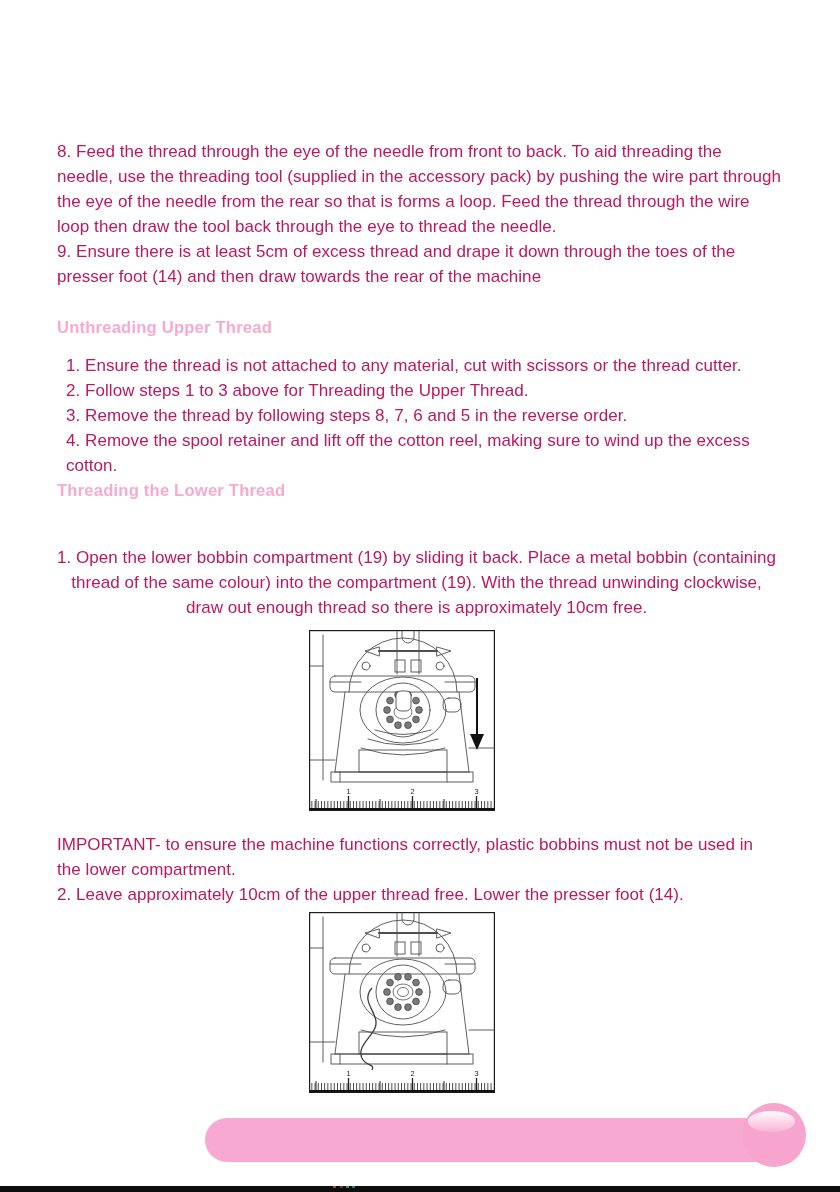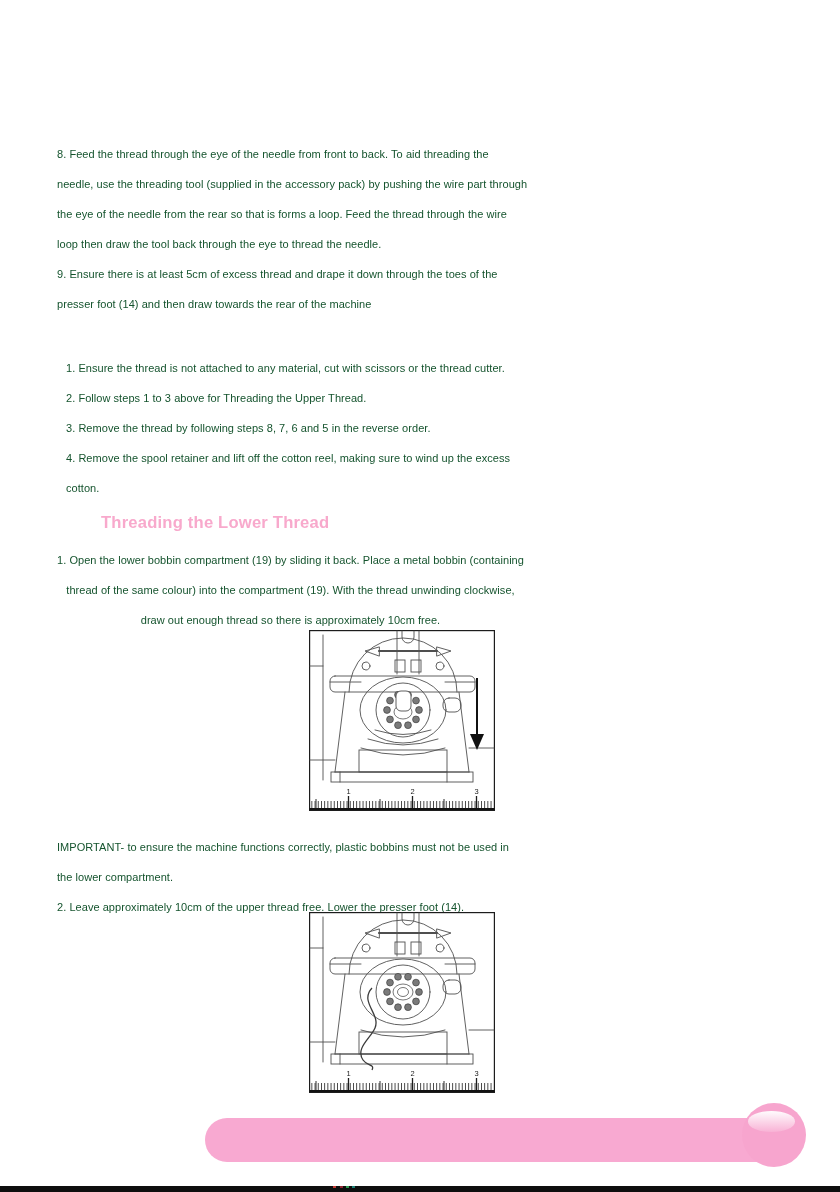--- a/index.html
+++ b/index.html
@@ -1,22 +1,22 @@
 <!DOCTYPE html>
 <html><head>
 <meta charset="utf-8">
 <style>
   html,body{margin:0;padding:0;background:#ffffff;}
   .page{
     position:relative;width:840px;height:1192px;margin:0 auto;background:#ffffff;
     overflow:hidden;font-family:"Liberation Sans",sans-serif;color:#464646;
   }
   .txt{
-    position:absolute;left:57px;font-size:11px;line-height:30px;
-    white-space:pre;letter-spacing:0.05px;color:#14532d;
+    position:absolute;left:57px;font-size:17px;line-height:25px;
+    white-space:pre;letter-spacing:0.05px;color:#be185d;
   }
   .heading{
     position:absolute;left:57px;font-size:16.6px;font-weight:bold;
     color:#f8a9cc;letter-spacing:0.2px;white-space:pre;
   }
   .figure{position:absolute;left:309px;width:186px;height:181px;margin:0;}
   .figure svg{display:block;}
   .pill{
     position:absolute;left:205px;top:1118px;width:575px;height:44px;
     border-radius:22px;background:#f8a9d1;
@@ -44,28 +44,29 @@
 
 <div class="page">
 
   <div class="txt" style="top:139px;">8. Feed the thread through the eye of the needle from front to back. To aid threading the
 needle, use the threading tool (supplied in the accessory pack) by pushing the wire part through
 the eye of the needle from the rear so that is forms a loop. Feed the thread through the wire
 loop then draw the tool back through the eye to thread the needle.
 9. Ensure there is at least 5cm of excess thread and drape it down through the toes of the
 presser foot (14) and then draw towards the rear of the machine</div>
 
+  <div class="heading" style="top:318px;">Unthreading Upper Thread</div>
 
   <div class="txt" style="top:353px;margin-left:9px;">1. Ensure the thread is not attached to any material, cut with scissors or the thread cutter.
 2. Follow steps 1 to 3 above for Threading the Upper Thread.
 3. Remove the thread by following steps 8, 7, 6 and 5 in the reverse order.
 4. Remove the spool retainer and lift off the cotton reel, making sure to wind up the excess
 cotton.</div>
 
-  <div class="heading" style="top:513px;margin-left:44px;">Threading the Lower Thread</div>
+  <div class="heading" style="top:481px;">Threading the Lower Thread</div>
 
   <div class="txt" style="top:545px;text-align:center;">1. Open the lower bobbin compartment (19) by sliding it back. Place a metal bobbin (containing
 thread of the same colour) into the compartment (19). With the thread unwinding clockwise,
 draw out enough thread so there is approximately 10cm free.</div>
 
   <figure class="figure" style="top:630px;">
     <svg viewBox="0 0 186 181" width="186" height="181">
       <rect x="0.6" y="0.6" width="184.8" height="179.8" fill="#ffffff" stroke="#1c1c1c" stroke-width="1.2"></rect>
       <g stroke="#4f4f4f" stroke-width="0.9" fill="none" stroke-linecap="round">
         <path d="M14 5 V150"></path>

